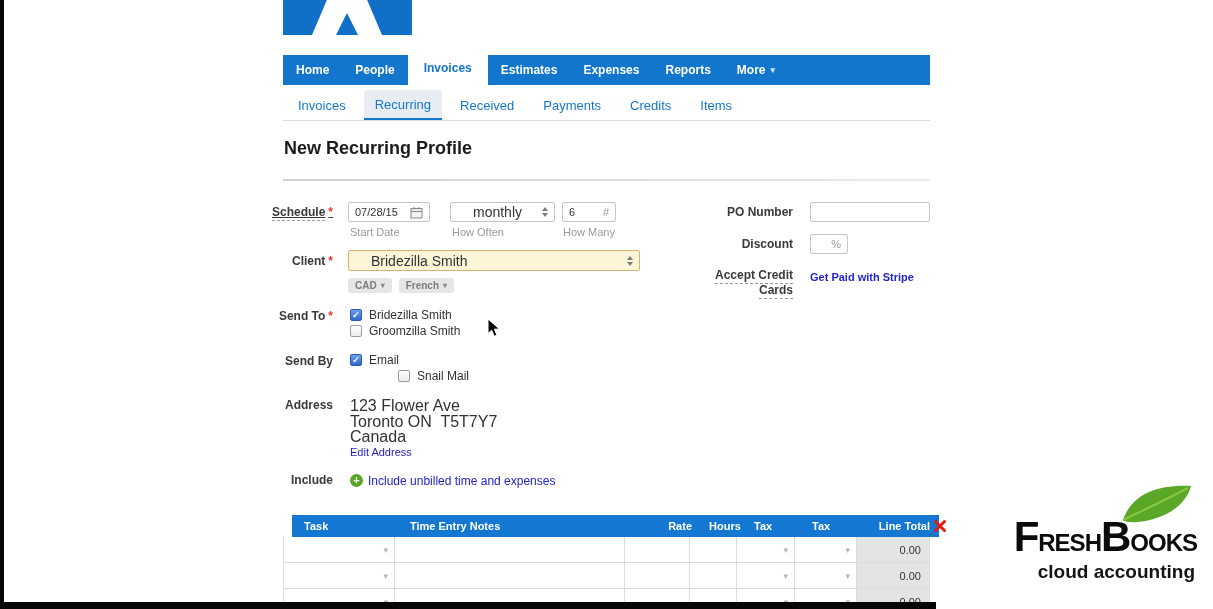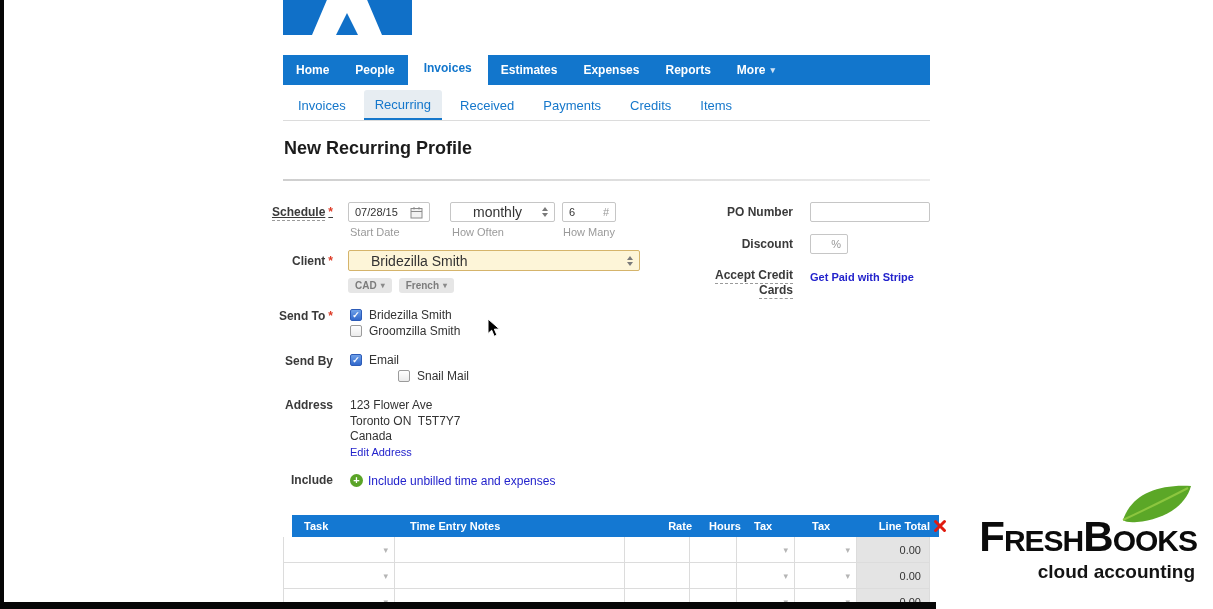--- a/index.html
+++ b/index.html
@@ -53,21 +53,21 @@
   .pillrow{position:absolute;display:flex;}
   .pill{display:inline-flex;align-items:center;background:#e6e6e6;border-radius:3px;color:#7c7c7c;
         font-size:10px;font-weight:bold;padding:2px 7px;margin-right:7px;cursor:pointer;}
   .pcaret{margin-left:4px;font-size:8px;color:#8a8a8a;}
   .cbrow{position:absolute;display:flex;align-items:center;font-size:12px;color:#333;}
   .cb{width:12px;height:12px;border:1px solid #9b9b9b;border-radius:2px;background:linear-gradient(#fff,#ebebeb);
       margin-right:7px;display:flex;align-items:center;justify-content:center;box-sizing:border-box;
       color:transparent;font-size:9px;cursor:pointer;}
   .cb.checked{background:linear-gradient(#6ea0e8,#3168cc);border-color:#2d5cb8;color:#fff;font-weight:bold;}
   .link{position:absolute;color:#2323cc;font-size:11px;cursor:pointer;}
-  .addr{position:absolute;font-size:12px;color:#333;line-height:15.5px;white-space:pre-wrap;}
+  .addr{position:absolute;font-size:16px;color:#333;line-height:15.5px;white-space:pre-wrap;}
   .plus{position:absolute;width:13px;height:13px;border-radius:50%;background:#5aa427;color:#fff;
         font-size:11px;font-weight:bold;display:flex;align-items:center;justify-content:center;line-height:1;}
 
   
   .tableh{position:absolute;left:283px;top:515px;width:647px;height:22px;background:#1478d2;
           display:flex;color:#fff;font-size:11px;font-weight:bold;margin-left:9px;}
   .th{display:flex;align-items:center;box-sizing:border-box;}
   .c0{width:112px;}.c1{width:230px;}.c2{width:65px;}.c3{width:47px;}.c4{width:58px;}.c5{width:62px;}.c6{width:73px;}
   .h0{padding-left:12px;}.h1{padding-left:6px;}.h2{justify-content:flex-end;padding-right:7px;}
   .h3{padding-left:10px;}.h4{padding-left:8px;}.h5{padding-left:8px;}.h6{justify-content:flex-end;padding-right:9px;}
@@ -76,21 +76,21 @@
   .td{border-right:1px solid #dcdcdc;box-sizing:border-box;display:flex;align-items:center;}
   .td:first-child{border-left:1px solid #dcdcdc;}
   .chev{margin-left:auto;padding-right:6px;color:#b5b5b5;font-size:9px;}
   .td.lt{background:#e4e4e4;justify-content:flex-end;padding-right:8px;font-size:11px;color:#333;}
   .delx{position:absolute;left:933px;top:519px;cursor:pointer;}
 
   
   .leaf{position:absolute;left:1120px;top:482px;}
   .brand{position:absolute;right:16px;top:516px;color:#0b0b0b;font-weight:bold;letter-spacing:-1px;line-height:1;}
   .b1{font-size:42px;}
-  .b2{font-size:30px;}
+  .b2{font-size:24px;}
   .tagline{position:absolute;right:18px;top:561px;font-size:19px;font-weight:bold;color:#141414;}
 
   .cursor{position:absolute;left:487px;top:318px;}
 </style>
 </head>
 <body>
 
 <div class="frame">
 
   <div class="logo">

